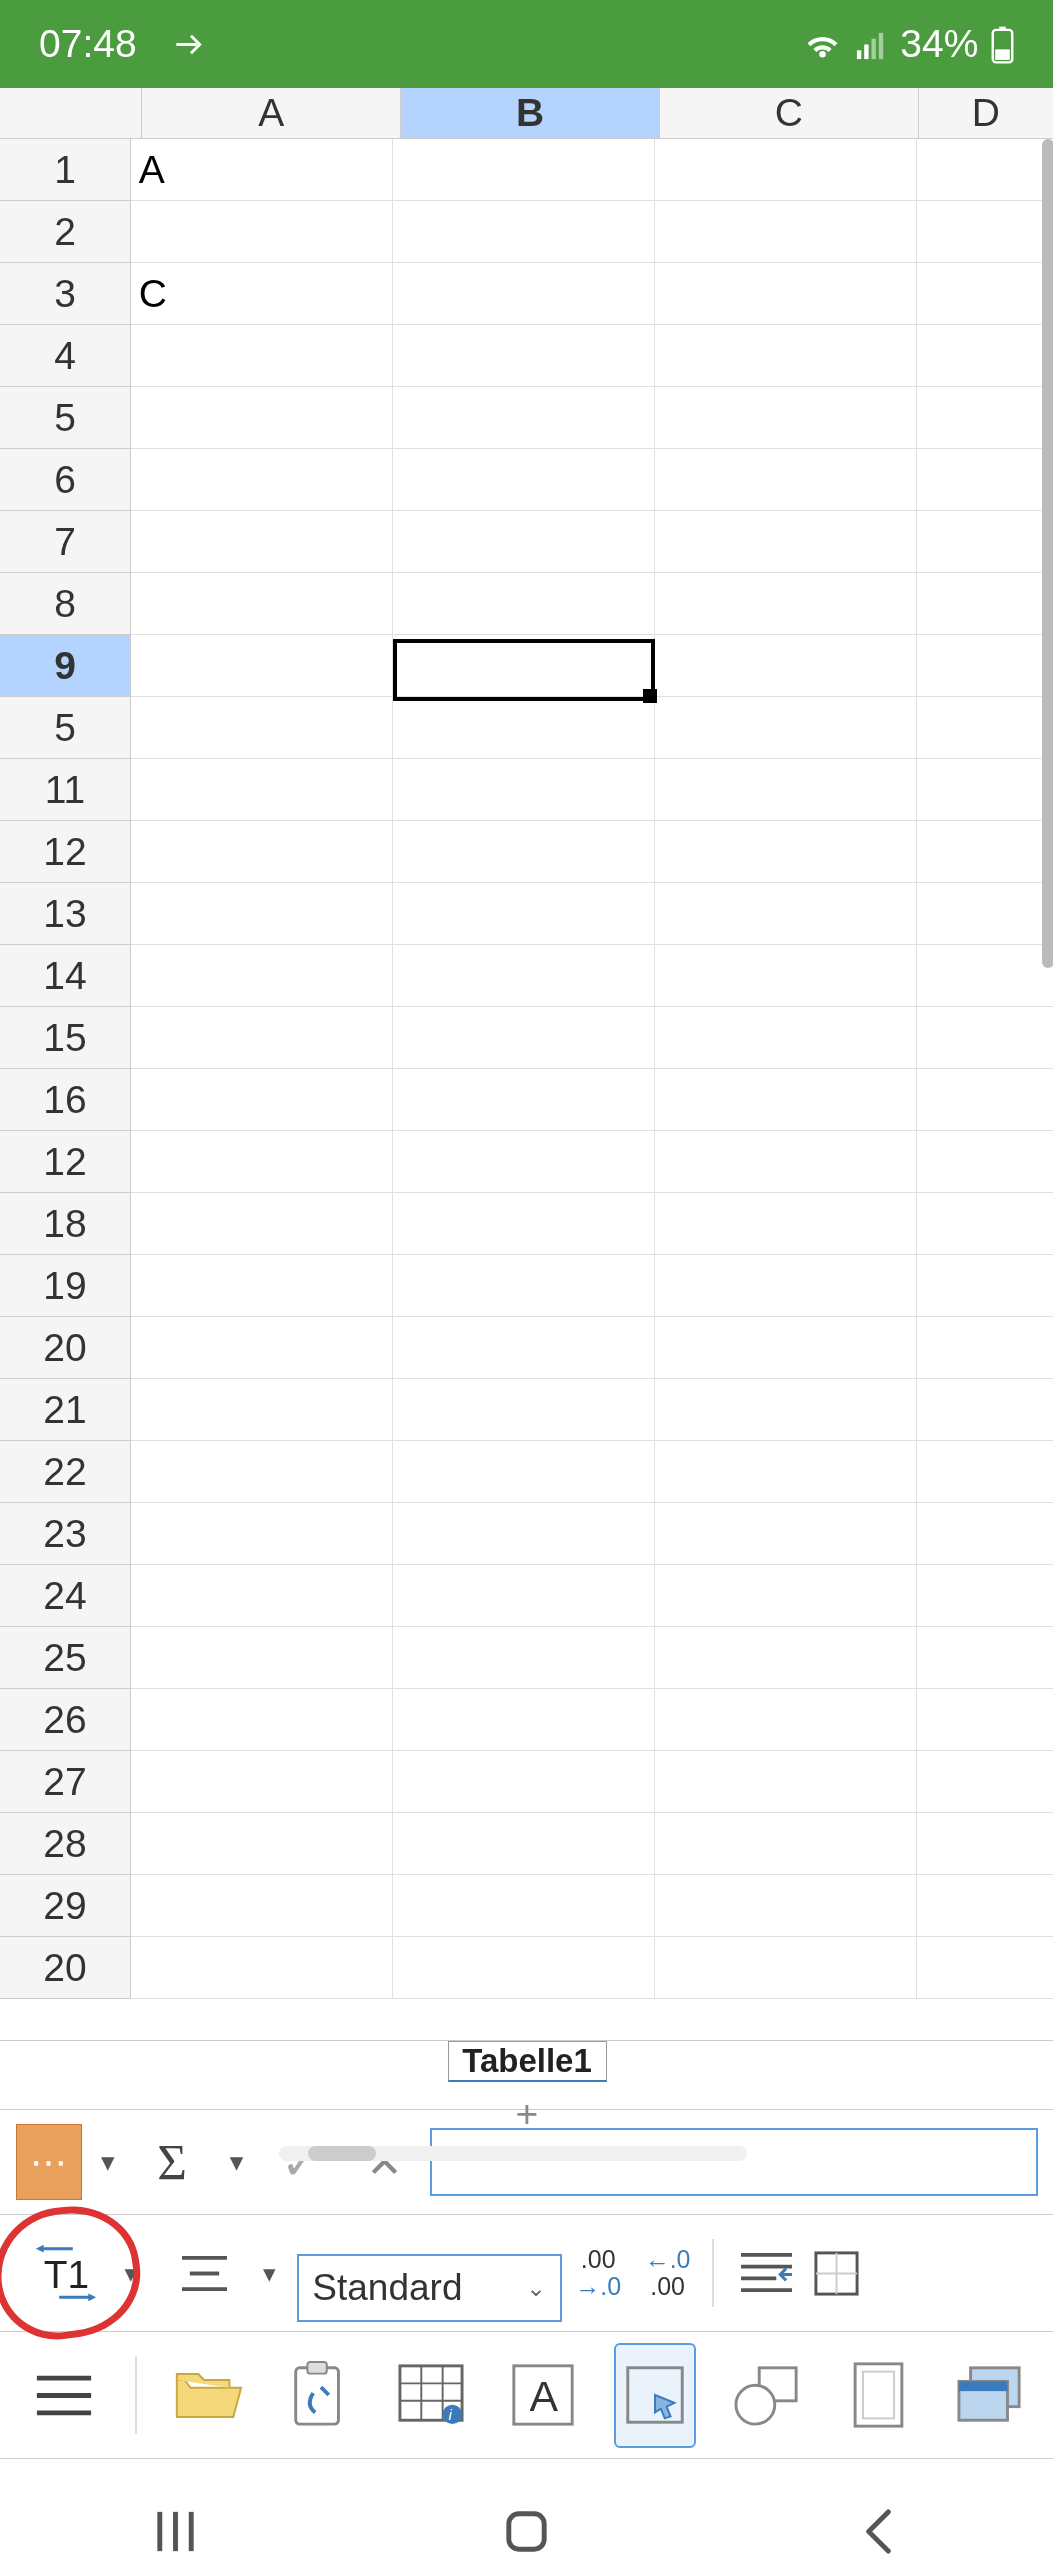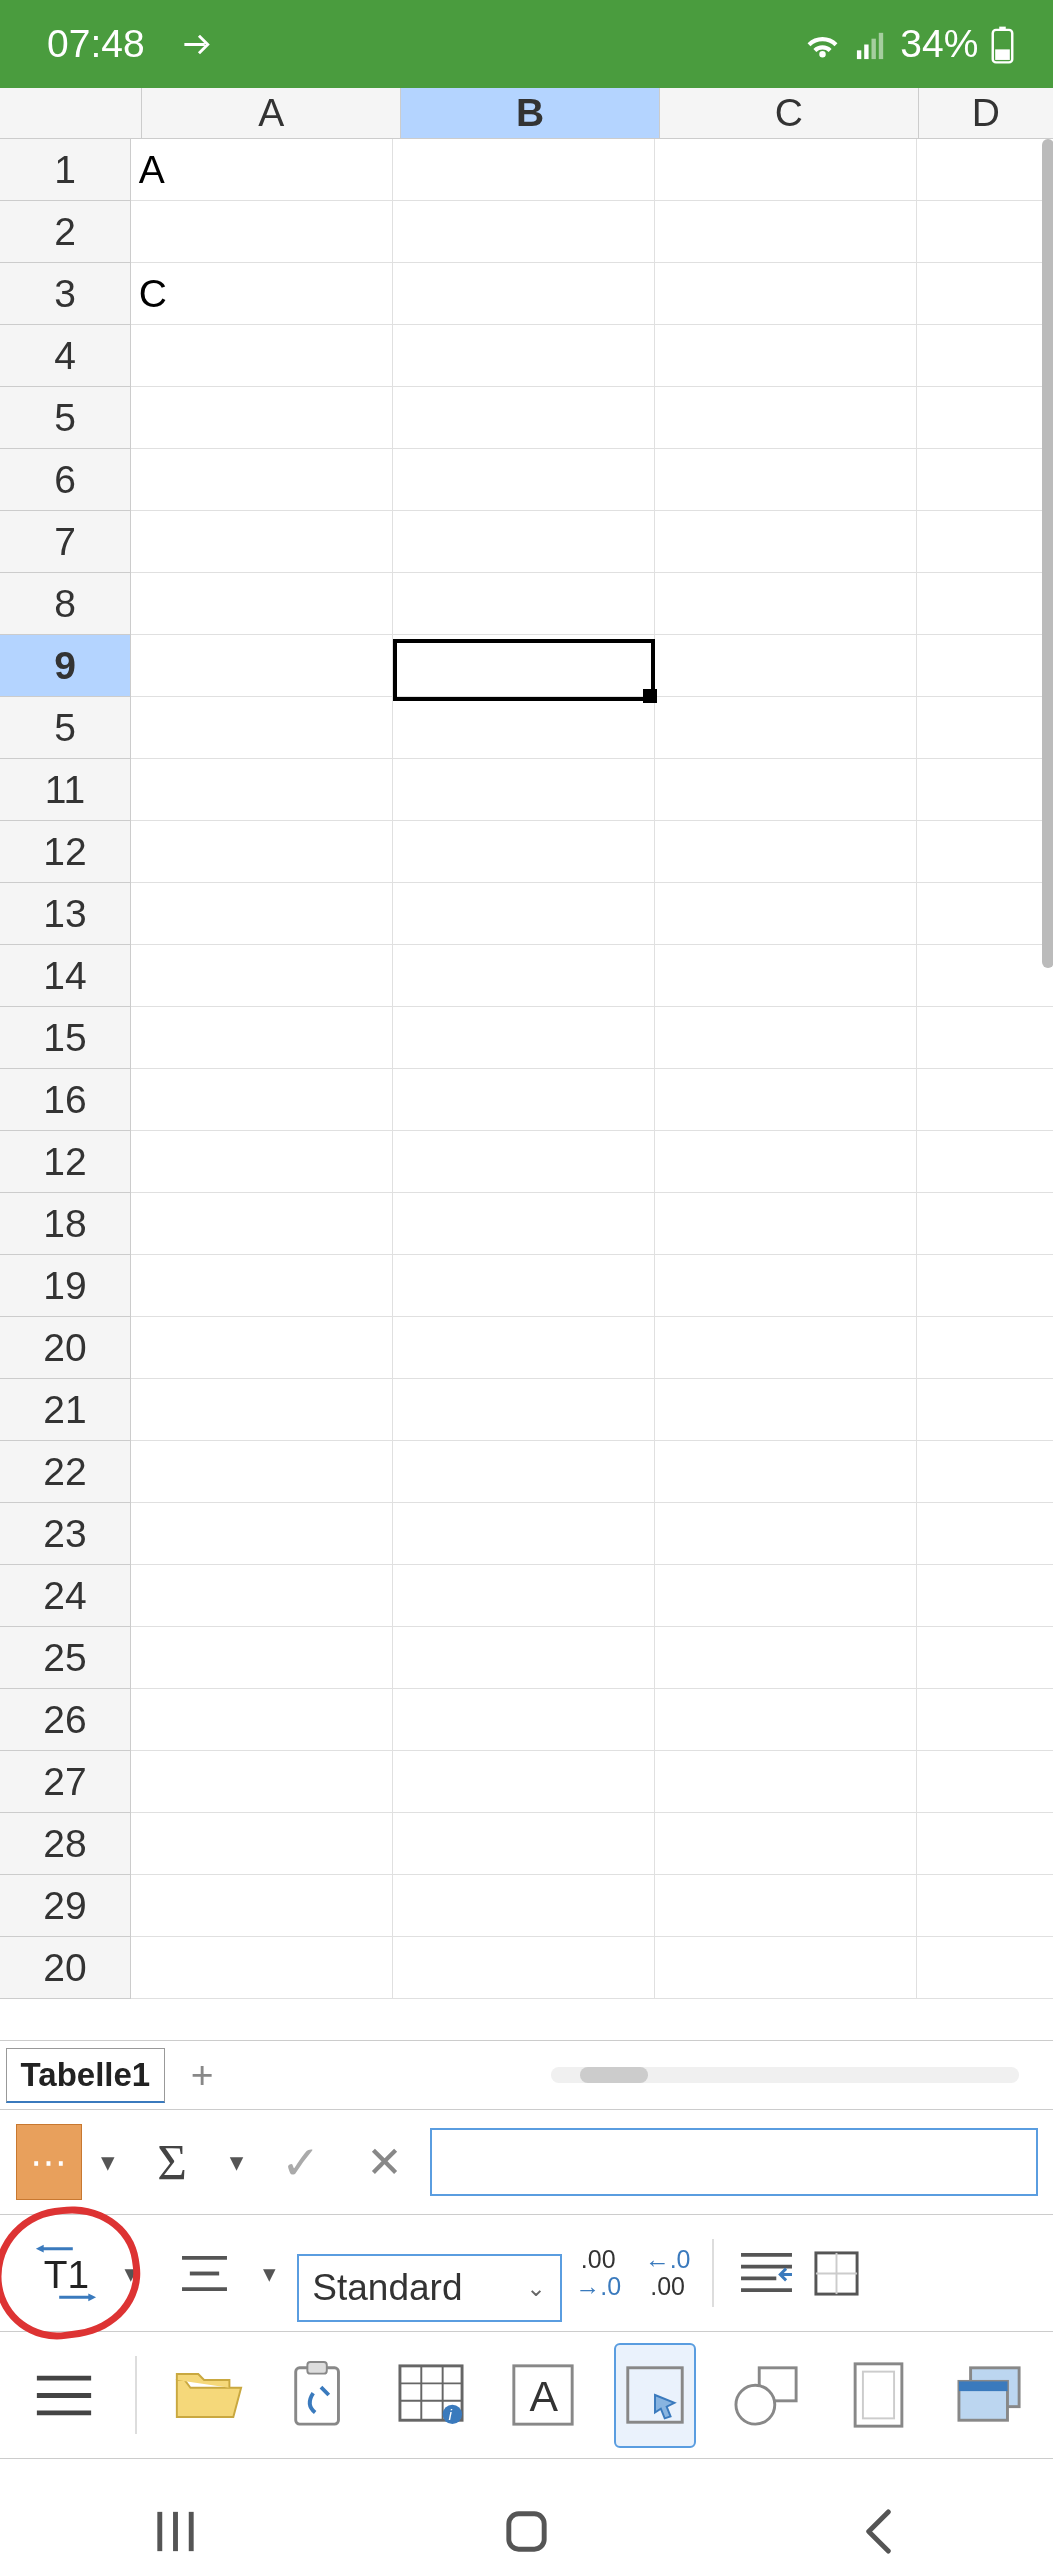--- a/index.html
+++ b/index.html
@@ -9,21 +9,21 @@
   .status-bar {
     height: 88px;
     background: #4a9c3e;
     color: #ffffff;
     display: flex;
     align-items: center;
     justify-content: space-between;
     padding: 0 39px;
     font-size: 39px;
   }
-  .status-left { display: flex; align-items: center; gap: 35px; margin-left: 8px; }
+  .status-left { display: flex; align-items: center; gap: 35px; }
   .status-right { display: flex; align-items: center; gap: 11.7px; }
   .status-icon { display: inline-flex; }
   
   
   .spreadsheet-area {
     height: 2022px;
     display: flex;
     flex-direction: column;
     background: #ffffff;
   }
@@ -136,20 +136,21 @@
   
   .sheet-tabs-row {
     height: 70px;
     border-top: 1px solid #cccccc;
     border-bottom: 1px solid #cccccc;
     display: flex;
     align-items: center;
     padding: 0 5.9px;
     background: #ffffff;
     gap: 9.8px;
+    flex-direction: column;
   }
   .sheet-tab {
     height: 55px;
     padding: 0 13.7px;
     border: 1px solid #999999;
     border-bottom: 2.9px solid #3a7abd;
     display: flex;
     align-items: center;
     font-size: 33px;
     font-weight: bold;

